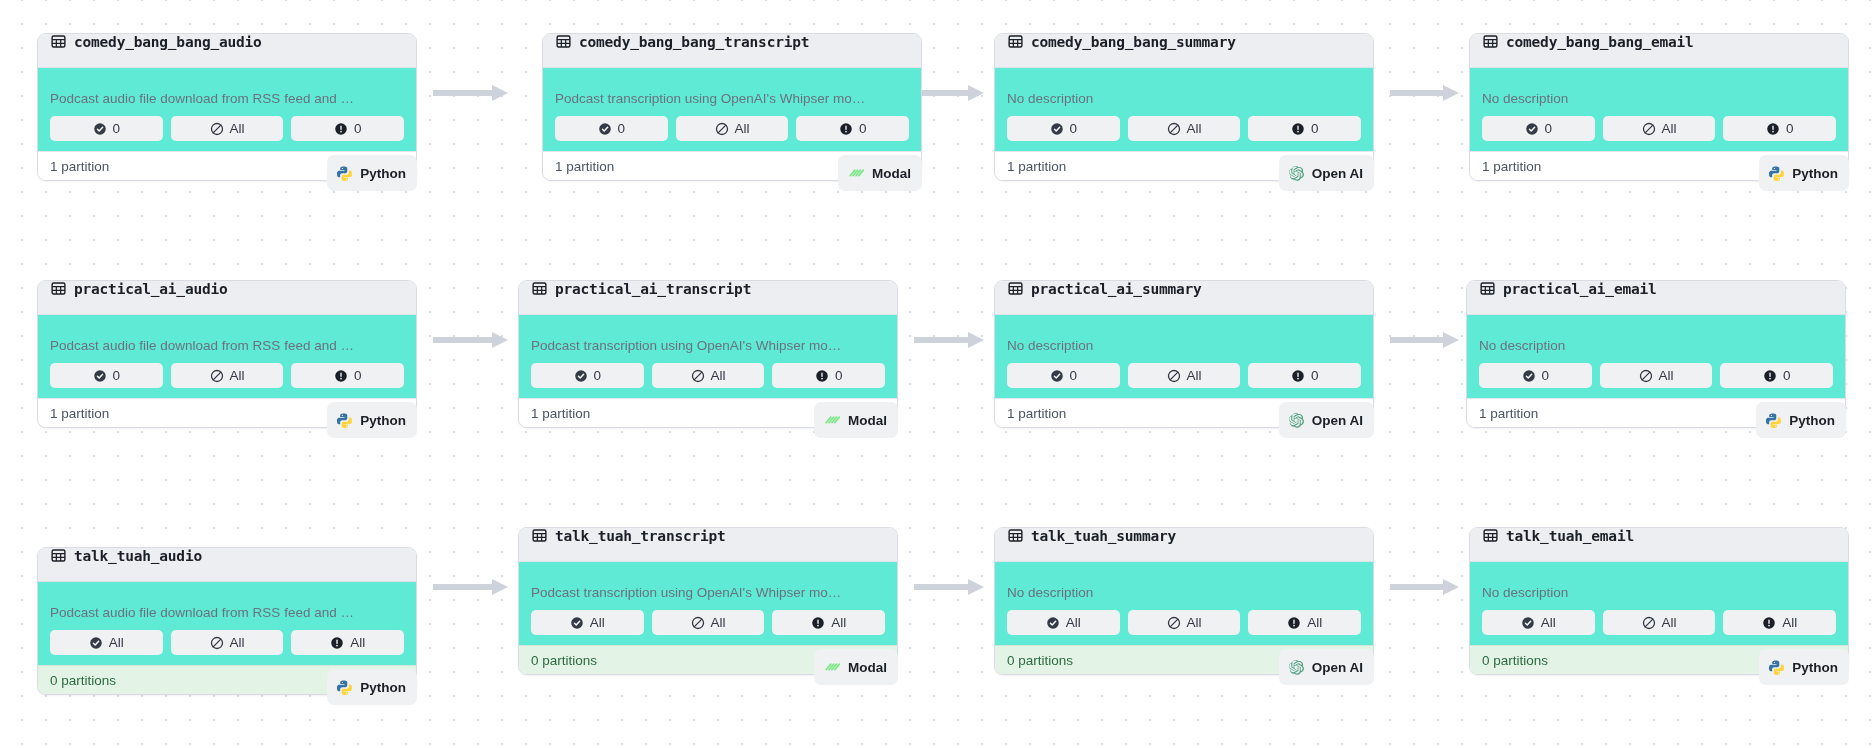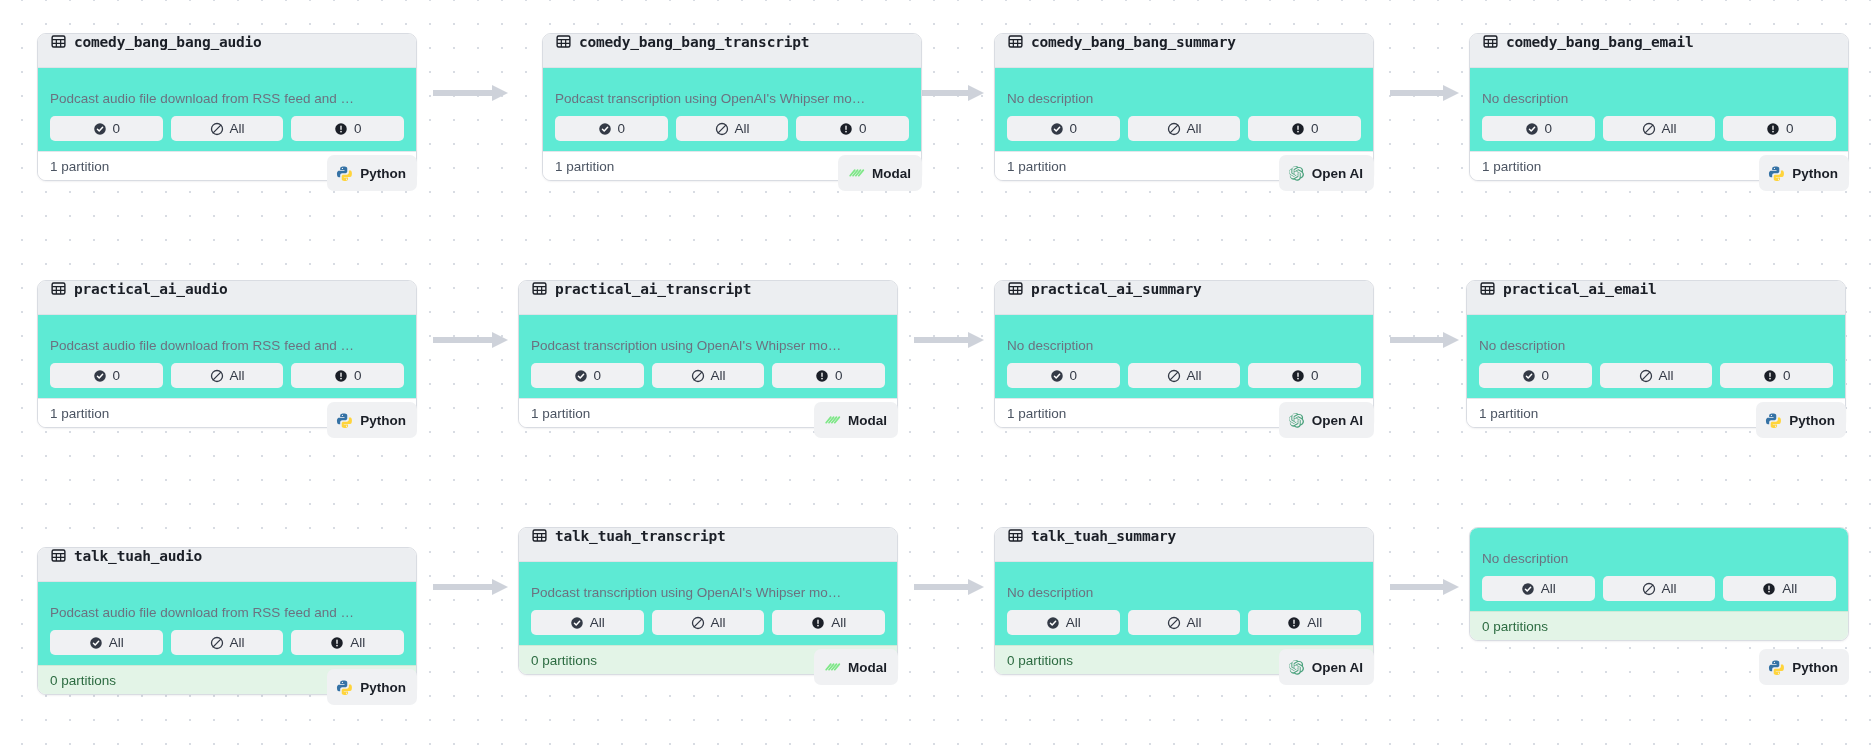--- a/index.html
+++ b/index.html
@@ -717,20 +717,30 @@
       </div>
       <div class="fw-badge">
         <svg width="17" height="17" viewBox="0 0 24 24" class="fw-ico">
           <path d="M21.0 9.9a5.4 5.4 0 0 0-.47-4.45 5.5 5.5 0 0 0-5.9-2.63A5.46 5.46 0 0 0 5.9 4.6a5.43 5.43 0 0 0-3.63 2.63 5.48 5.48 0 0 0 .68 6.44 5.4 5.4 0 0 0 .47 4.45 5.5 5.5 0 0 0 5.9 2.63 5.46 5.46 0 0 0 8.73-1.78 5.43 5.43 0 0 0 3.63-2.63 5.48 5.48 0 0 0-.68-6.44zM12.5 20.3a4.05 4.05 0 0 1-2.6-.94l.13-.07 4.32-2.5a.7.7 0 0 0 .36-.61v-6.1l1.83 1.06a.06.06 0 0 1 .04.05v5.05a4.08 4.08 0 0 1-4.08 4.06zM3.74 16.56a4.04 4.04 0 0 1-.48-2.72l.13.08 4.32 2.5a.7.7 0 0 0 .7 0l5.28-3.05v2.11a.07.07 0 0 1-.03.06l-4.37 2.52a4.08 4.08 0 0 1-5.55-1.5zM2.6 7.9a4.05 4.05 0 0 1 2.12-1.78v5.14a.68.68 0 0 0 .35.6l5.26 3.03-1.83 1.06a.07.07 0 0 1-.06 0L4.12 13.4A4.08 4.08 0 0 1 2.6 7.9zm15.0 3.49-5.28-3.06 1.83-1.05a.07.07 0 0 1 .06 0l4.37 2.52a4.07 4.07 0 0 1-.63 7.34v-5.14a.68.68 0 0 0-.35-.6zm1.82-2.74-.13-.08-4.31-2.52a.7.7 0 0 0-.71 0L9.0 9.1V6.99a.06.06 0 0 1 .02-.06l4.37-2.51a4.07 4.07 0 0 1 6.04 4.21zM8.0 12.4l-1.83-1.06a.07.07 0 0 1-.04-.05V6.25a4.07 4.07 0 0 1 6.68-3.13l-.13.07-4.32 2.5a.7.7 0 0 0-.36.6zm1.0-2.14 2.35-1.36 2.36 1.36v2.72l-2.35 1.36-2.36-1.36z" fill="#4CA37E"></path>
         </svg>
         <span class="fw-label">Open AI</span>
       </div>
     </div>
     <div class="node" style="left: 1469px; top: 527px;">
       <div class="card empty">
+        <div class="card-header">
+          <svg width="15" height="15" viewBox="0 0 16 16" class="tbl-icon">
+            <rect x="1.2" y="2.2" width="13.6" height="11.6" rx="1.6" fill="none" stroke="#1b1f27" stroke-width="1.5"></rect>
+            <line x1="1.2" y1="6.1" x2="14.8" y2="6.1" stroke="#1b1f27" stroke-width="1.3"></line>
+            <line x1="1.2" y1="10" x2="14.8" y2="10" stroke="#1b1f27" stroke-width="1.3"></line>
+            <line x1="5.7" y1="6.1" x2="5.7" y2="13.8" stroke="#1b1f27" stroke-width="1.3"></line>
+            <line x1="10.3" y1="6.1" x2="10.3" y2="13.8" stroke="#1b1f27" stroke-width="1.3"></line>
+          </svg>
+          <span class="card-title">talk_tuah_email</span>
+        </div>
         <div class="card-body">
           <div class="card-desc">No description</div>
           <div class="pill-row">
             <div class="pill">
               <svg width="14" height="14" viewBox="0 0 16 16" class="pill-ico">
                 <circle cx="8" cy="8" r="6.6" fill="#343a46"></circle>
                 <path d="M5.1 8.2 L7.1 10.2 L11.0 6.0" fill="none" stroke="#ffffff" stroke-width="1.7" stroke-linecap="round" stroke-linejoin="round"></path>
               </svg>
               <span>All</span>
             </div>

